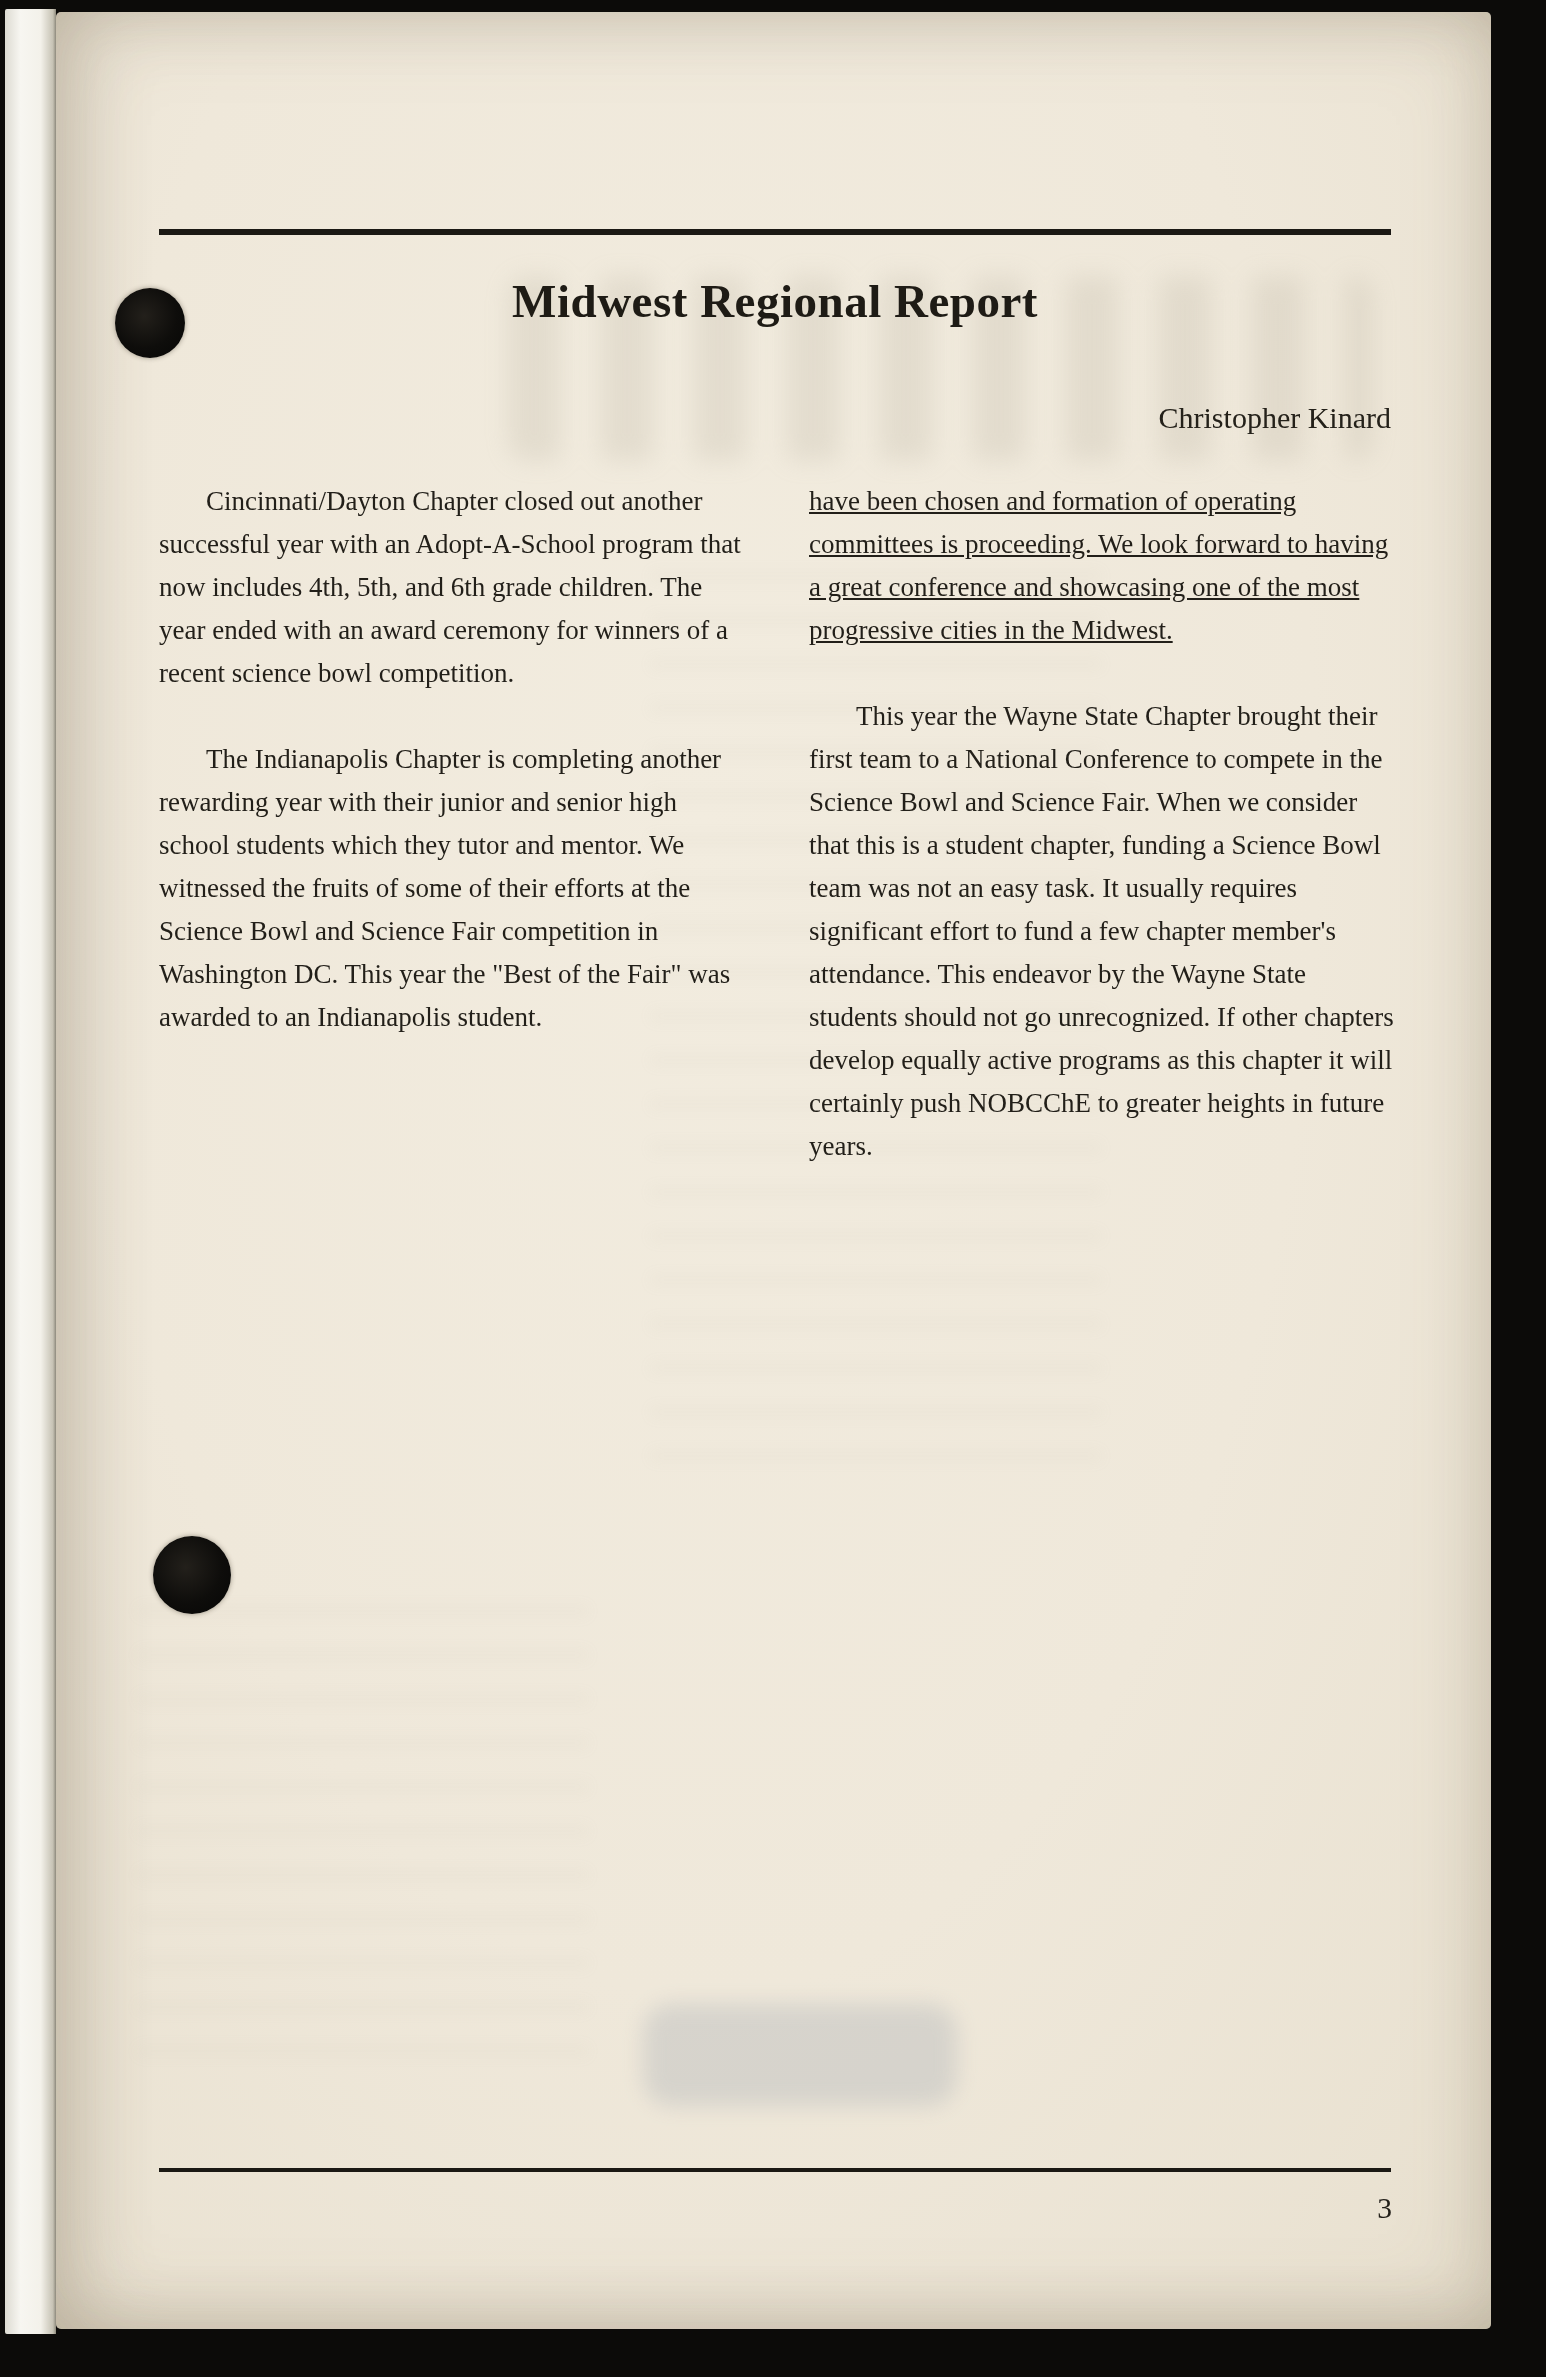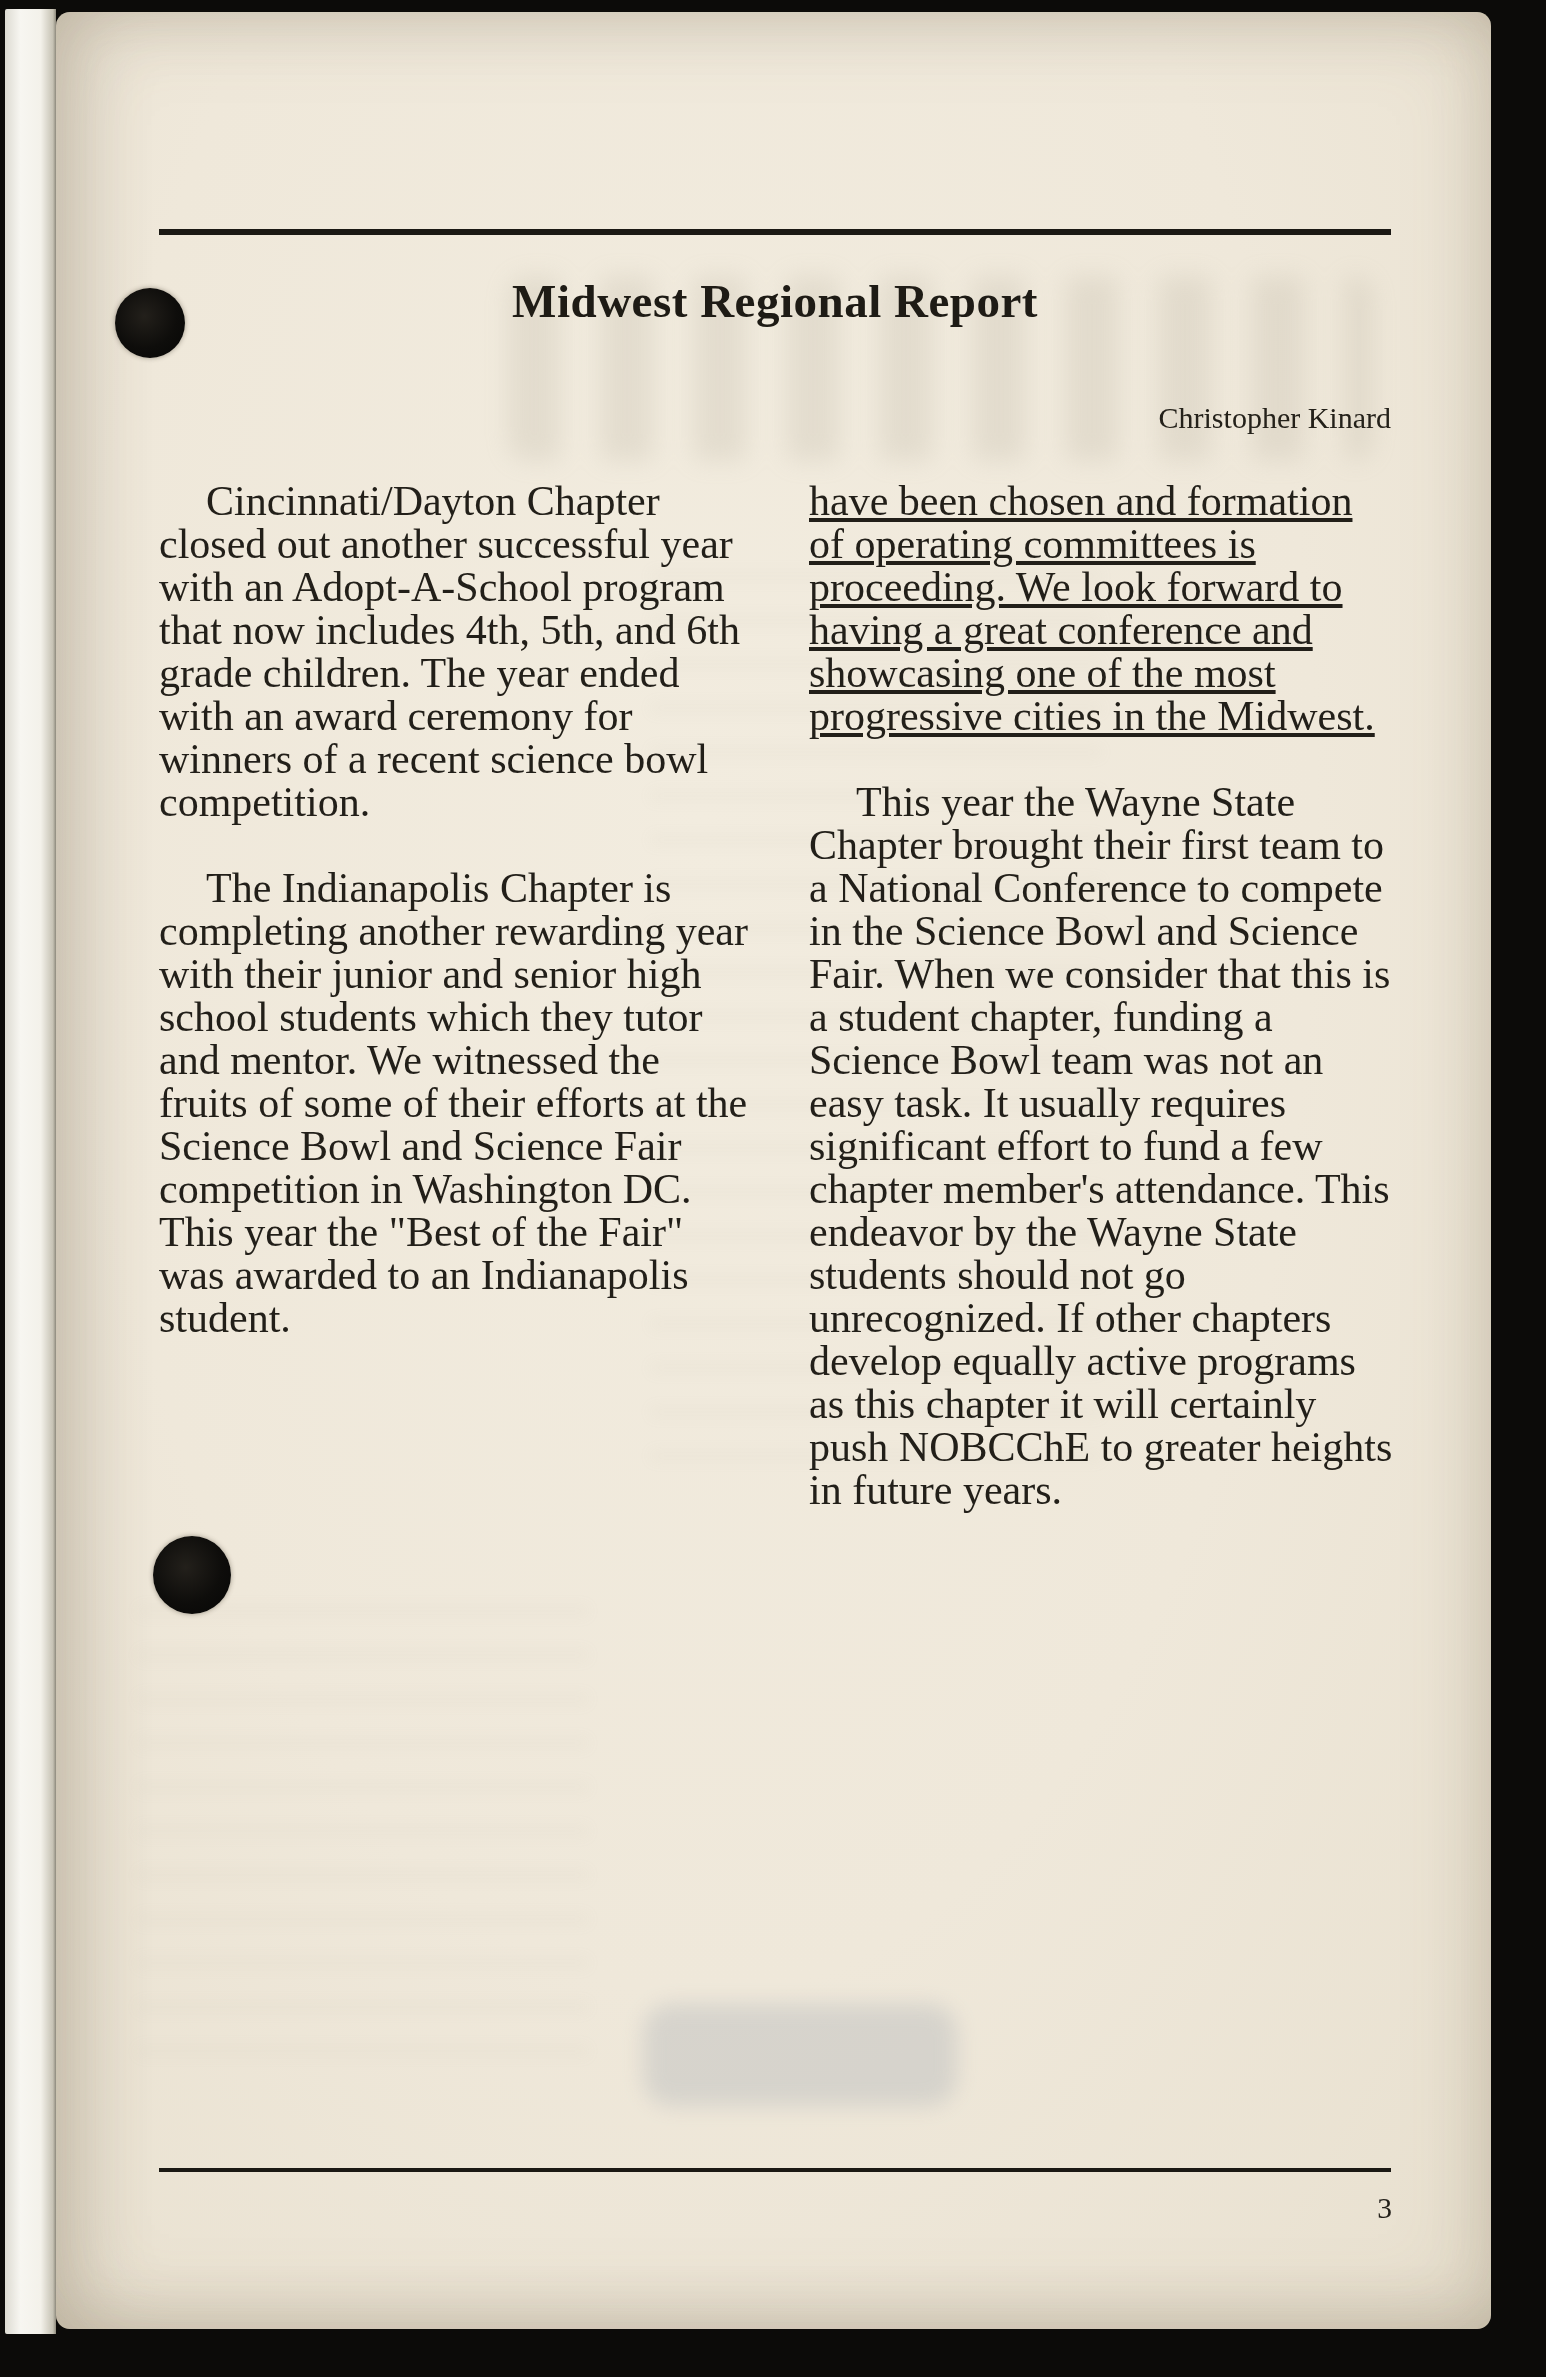--- a/index.html
+++ b/index.html
@@ -32,21 +32,21 @@
   }
 
   
   .paper {
     position: absolute;
     left: 56px;
     top: 12.4px;
     width: 1435px;
     height: 2317px;
     background: radial-gradient(ellipse at 45% 35%, #f2ecdf 0%, #efe8da 55%, #e8e0cf 100%);
-    border-radius: 14px;
+    border-radius: 5px;
     box-shadow:
       inset 0 0 95px rgba(120, 105, 80, 0.18),
       inset 33px 0 67px rgba(100, 90, 70, 0.16),
       inset -9.5px -9.5px 57px rgba(110, 95, 70, 0.10);
     overflow: hidden;
   }
 
   
   .ghost { position: absolute; pointer-events: none; }
   .ghost-headline {
@@ -112,21 +112,21 @@
     width: 1232px;
     text-align: right;
     font-size: 30px;
     color: #24211a;
   }
 
   
   .col {
     position: absolute;
     top: 468px;
-    font-size: 42px;
+    font-size: 27px;
     line-height: 43px;
     color: #221f19;
   }
   .col-left  { left: 103px;  width: 590px; }
   .col-right { left: 753px; width: 587px; }
   .col p {
     margin: 0 0 43px 0;
     text-indent: 47px;
   }
   .col p.no-indent { text-indent: 0; text-decoration: underline; }

